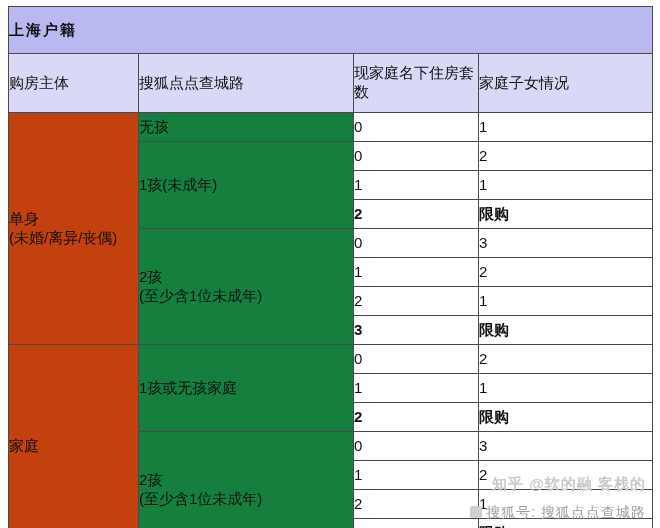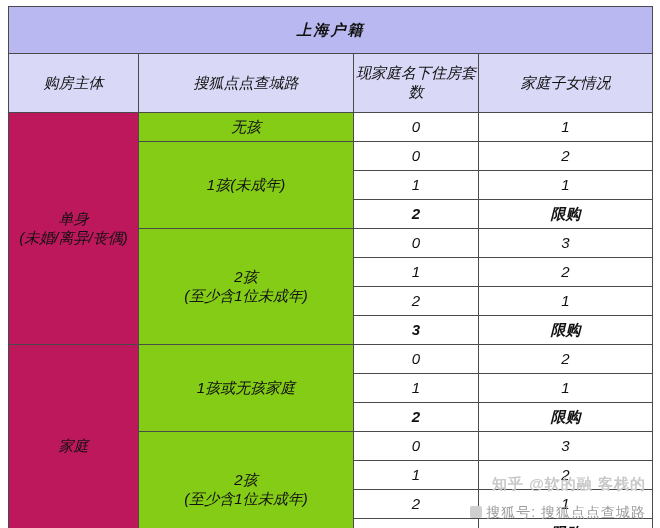--- a/index.html
+++ b/index.html
@@ -20,51 +20,49 @@
     top: 6px;
     width: 644px;
   }
   table.grid {
     border-collapse: collapse;
     table-layout: fixed;
     width: 644px;
   }
   table.grid td {
     border: 1px solid #4a4a4a;
-    text-align: center;
     vertical-align: middle;
     font-size: 15px;
     color: #111;
     padding: 0;
     line-height: 1.25;
-    font-style: italic;
   }
   .title-cell {
     background: #b9b8f0;
     height: 46px;
     font-size: 21px;
     font-weight: bold;
     letter-spacing: 2px;
     color: #1a1a1a;
   }
   .head-cell {
     background: #d9d8f6;
     height: 58px;
     font-size: 15px;
     font-weight: normal;
     padding: 0 4px;
   }
   .subject-cell {
-    background: #be185d;
+    background: #c2410c;
     font-size: 16px;
     color: #141414;
     padding: 0 6px;
   }
   .cat-cell {
-    background: #84cc16;
+    background: #15803d;
     font-size: 16px;
   }
   .num-cell {
     background: #ffffff;
     font-size: 16px;
     height: 28px;
   }
   .res-cell {
     background: #ffffff;
     font-size: 16px;

